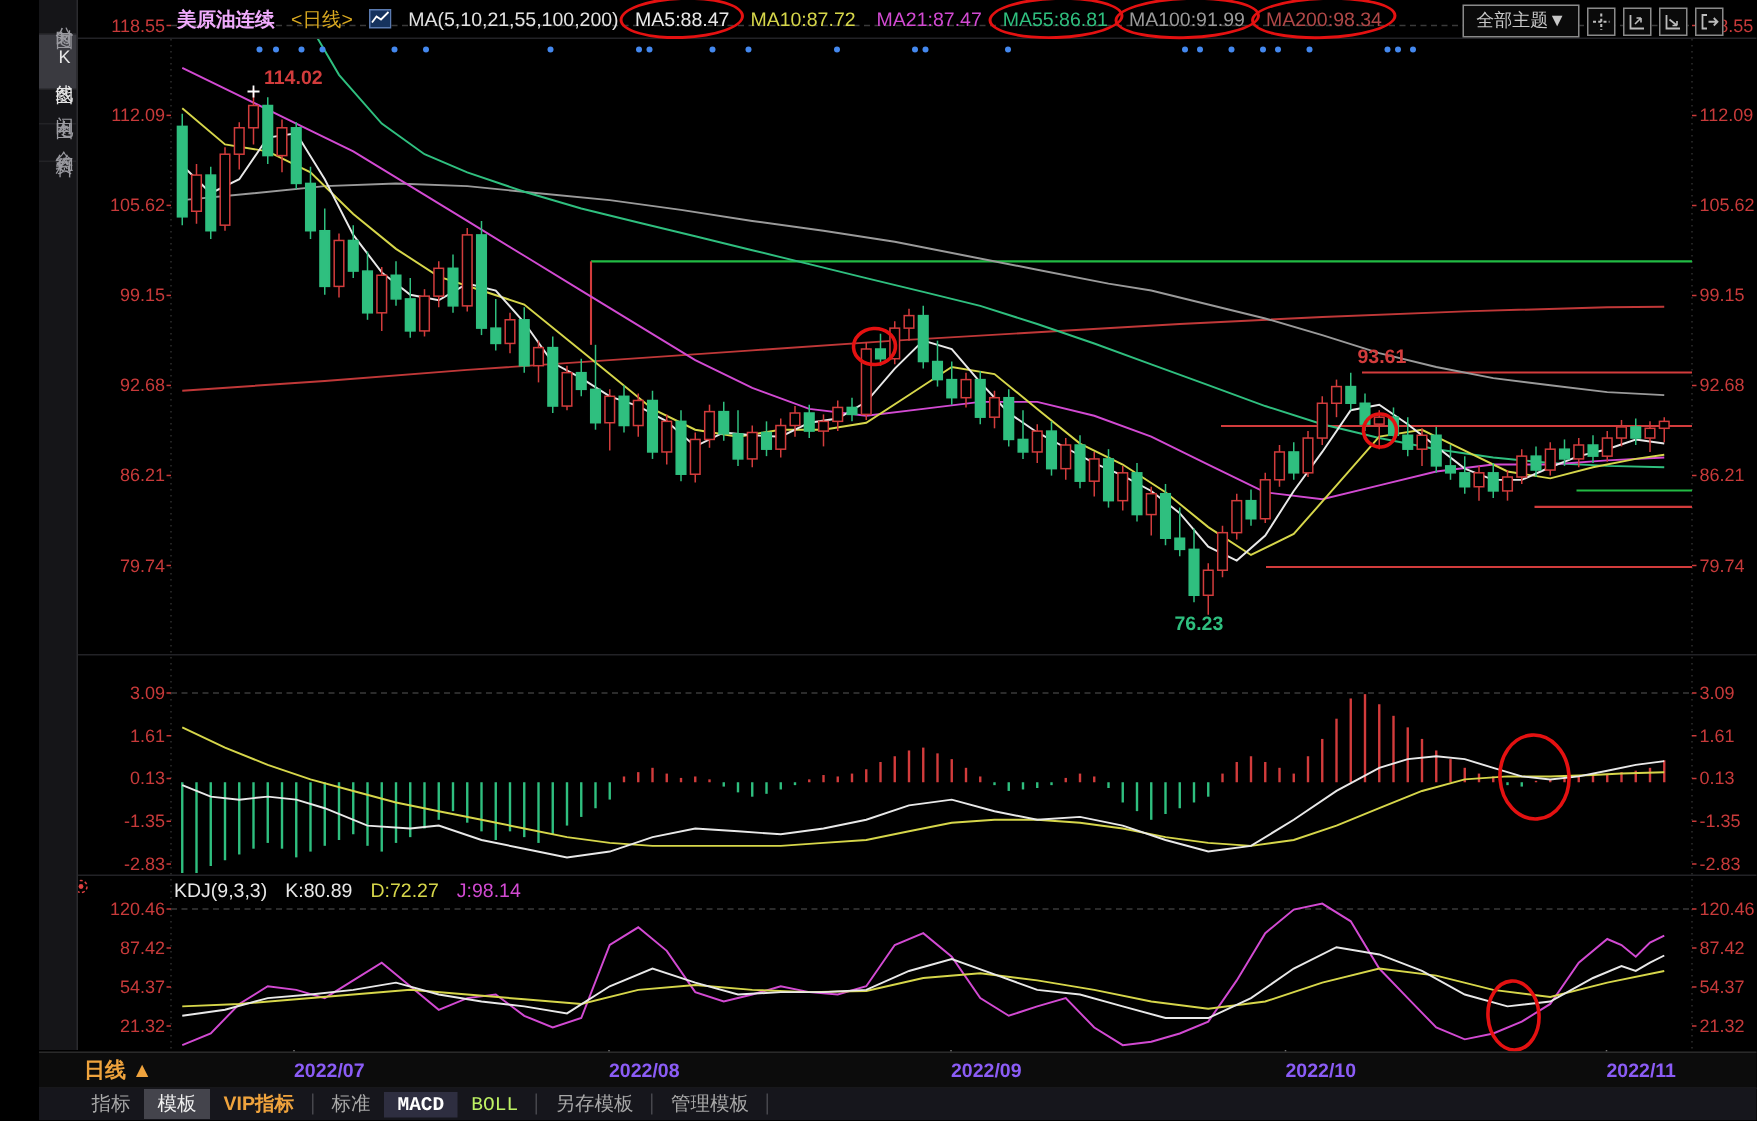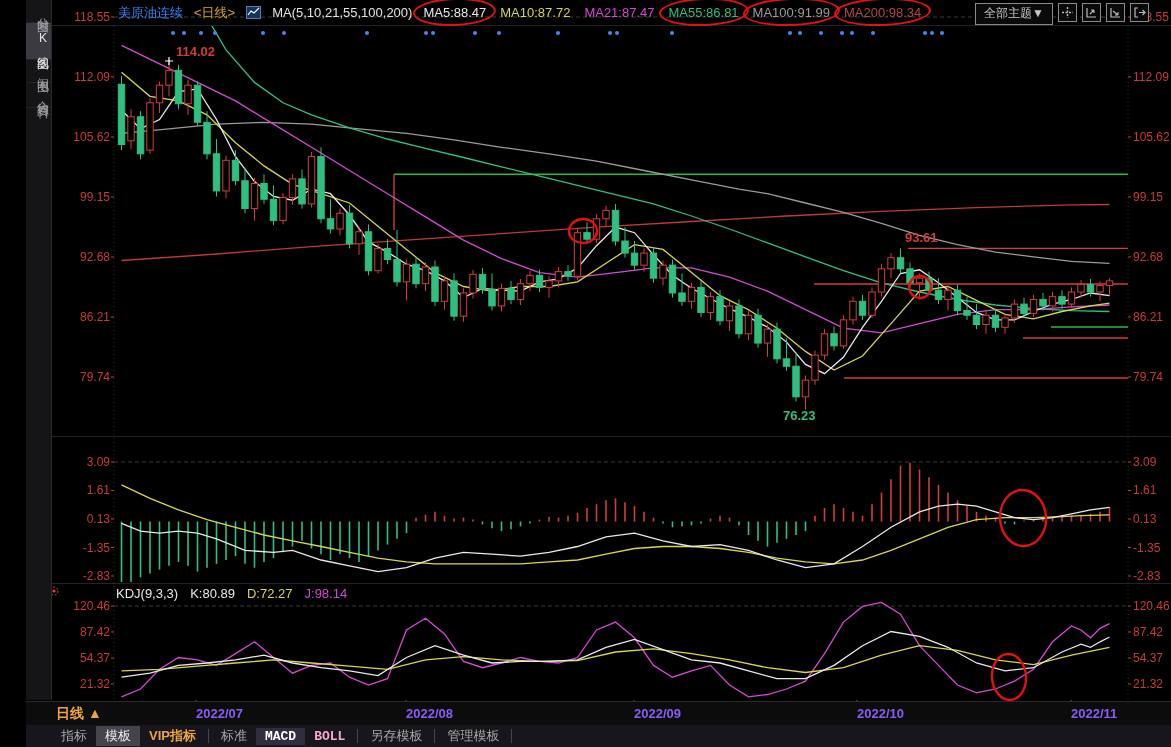--- a/index.html
+++ b/index.html
@@ -5,47 +5,47 @@
   html,body{margin:0;padding:0;background:#000;}
   #app{position:relative;width:1171px;height:747px;background:#000;overflow:hidden;
        font-family:"Liberation Sans","DejaVu Sans",sans-serif;margin-left:26px;-webkit-font-smoothing:antialiased;}
   
   #sidebar{position:absolute;left:0;top:0;width:25px;height:700px;background:#151518;border-right:1px solid #2b2b2e;z-index:12;}
   .side-item{writing-mode:vertical-rl;text-orientation:upright;color:#9a9aa0;font-size:12px;
              letter-spacing:2px;padding:8px 0;width:25px;text-align:center;cursor:pointer;border-bottom:1px solid #232326;}
   .side-item.active{background:#3a3a40;color:#e6e6e6;}
   
   #header{position:absolute;left:92px;top:0;height:25px;display:flex;align-items:center;gap:11px;z-index:20;font-size:13px;white-space:nowrap;}
-  #symbol-title{color:#3b82f6;font-weight:normal;}
+  #symbol-title{color:#f0abfc;font-weight:bold;}
   #period-tag{color:#d8a820;text-align:right;}
   #chart-mini-icon{width:15px;height:15px;display:inline-block;}
   #ma-setting{color:#e2e2e2;}
   #ma-values{display:flex;gap:14px;justify-content:flex-end;}
   .ma-val{position:relative;}
   .circled::after{content:"";position:absolute;left:-10px;right:-10px;top:-7px;bottom:-6px;
                   border:2.5px solid #e41111;border-radius:50%;transform:rotate(-2deg);pointer-events:none;}
   
-  #top-controls{position:absolute;right:48px;top:3px;display:flex;gap:5px;z-index:20;}
+  #top-controls{position:absolute;right:48px;top:3px;display:flex;align-items:center;gap:5px;z-index:20;}
   #theme-button{border:1px solid #8a8a8a;color:#c8c8c8;font-size:12px;padding:1px 8px 2px 8px;background:#0a0a0a;cursor:pointer;}
   .tool-btn{width:17px;height:17px;border:1px solid #8a8a8a;background:#0a0a0a;display:flex;align-items:center;justify-content:center;cursor:pointer;}
   
   .panel-header{position:absolute;left:90px;font-size:13px;z-index:15;display:flex;gap:12px;white-space:nowrap;}
   #macd-header{top:440px;}
   #kdj-header{top:586px;}
   .hw{color:#e8e8e8;} .hy{color:#d6d64a;} .hm{color:#d24ad2;}
   
   #xaxis-strip{position:absolute;left:0;top:701px;width:1171px;height:23px;background:#0c0c0c;border-top:1px solid #2a2a2a;border-bottom:1px solid #2a2a2a;z-index:12;}
   #period-label{position:absolute;left:30px;top:3px;color:#efa33d;font-weight:bold;font-size:14px;cursor:pointer;}
   .date-label{position:absolute;top:4px;color:#8b5cf6;font-size:13px;font-weight:bold;}
   #tab-bar{position:absolute;left:0;top:725px;width:1171px;height:22px;background:#16161c;display:flex;align-items:center;padding-left:26px;z-index:12;font-size:13px;}
   .tab{padding:1px 9px;color:#a8a8a8;cursor:pointer;}
   .tab.selected{background:#44444c;color:#f0f0f0;}
   .tab.selected-dark{background:#2e2e40;color:#ffffff;font-family:"Liberation Mono","DejaVu Sans Mono",monospace;font-weight:bold;}
   .tab.vip{color:#efa33d;font-weight:bold;}
-  .tab.mono{font-family:"Liberation Mono","DejaVu Sans Mono",monospace;color:#f9a8d4;font-weight:bold;}
+  .tab.mono{font-family:"Liberation Mono","DejaVu Sans Mono",monospace;color:#bef264;}
   .tdiv{width:1px;height:14px;background:#46464c;margin:0 3px;}
   #chart-svg{position:absolute;left:0;top:0;z-index:5;}
 </style>
 </head>
 <body>
 
 <div id="app">
   <svg id="chart-svg" width="1171" height="747">
       <defs>
         <clipPath id="clipMain">

